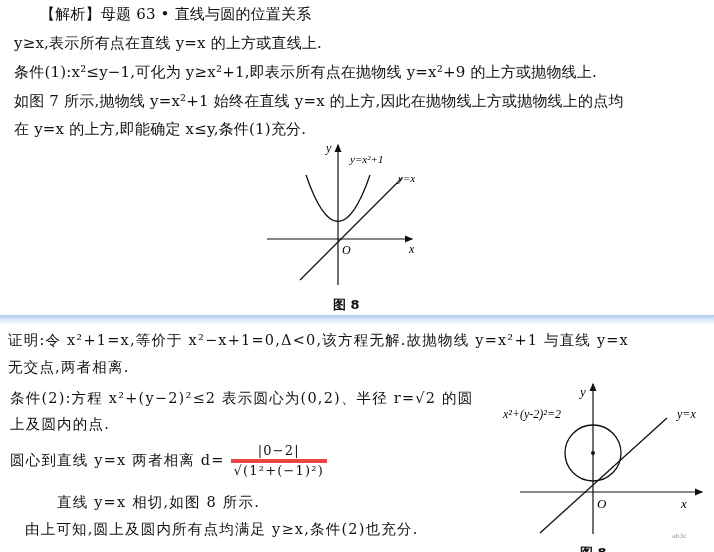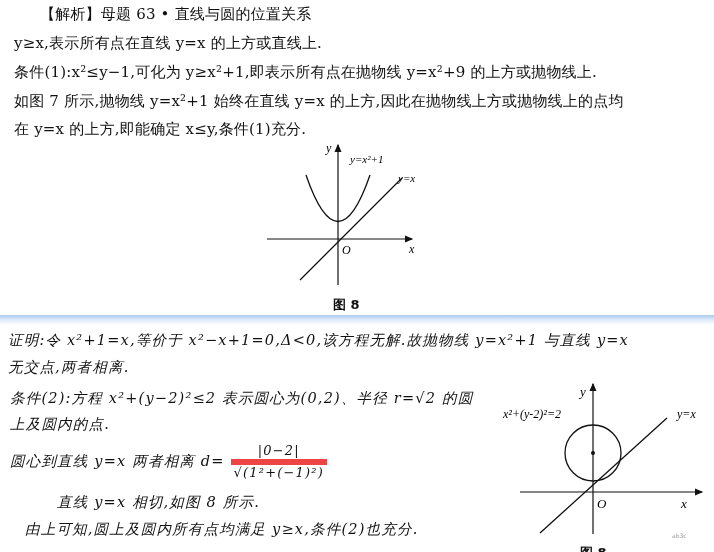--- a/index.html
+++ b/index.html
@@ -8,23 +8,23 @@
     font-family: "DejaVu Serif", "Liberation Serif", serif;
     color: #111111; position: relative;
   }
   .top { position: absolute; left: 0; top: 0; width: 714px; height: 316px; background: #fff; }
   .line { position: absolute; left: 14px; font-size: 15px; line-height: 20px; white-space: nowrap; letter-spacing: 0.2px; }
   .sep {
     position: absolute; left: 0; top: 315px; width: 714px; height: 10px;
     background: linear-gradient(to bottom, #a9c9ee 0%, #d6e6f8 40%, #ffffff 100%);
   }
   .caption { position: absolute; font-family: "DejaVu Sans", sans-serif; font-weight: bold; font-size: 13px; }
-  .bottom .line { font-size: 14.5px; letter-spacing: 1.2px; font-style: italic; }
+  .bottom .line { font-size: 14.5px; letter-spacing: 1.2px; }
   .frac { display: inline-block; vertical-align: middle; text-align: center; font-size: 13px; line-height: 16px; }
-  .frac .num { display: block; border-bottom: 6px solid #ef4444; padding: 0 3px; }
+  .frac .num { display: block; border-bottom: 4px solid #ef4444; padding: 0 3px; }
   .frac .den { display: block; padding: 0 3px; }
   svg text { font-family: "Liberation Serif", "DejaVu Serif", serif; font-style: italic; }
   .watermark { position: absolute; left: 672px; top: 532px; font-size: 6px; color: #999; font-family: "DejaVu Sans", sans-serif; }
 </style>
 </head>
 <body>
 
 <div class="top">
   <div class="line" style="top:4px; left:8px;margin-left:32px;">【解析】母题 63 • 直线与圆的位置关系</div>
   <div class="line" style="top:33px;">y≥x,表示所有点在直线 y=x 的上方或直线上.</div>

